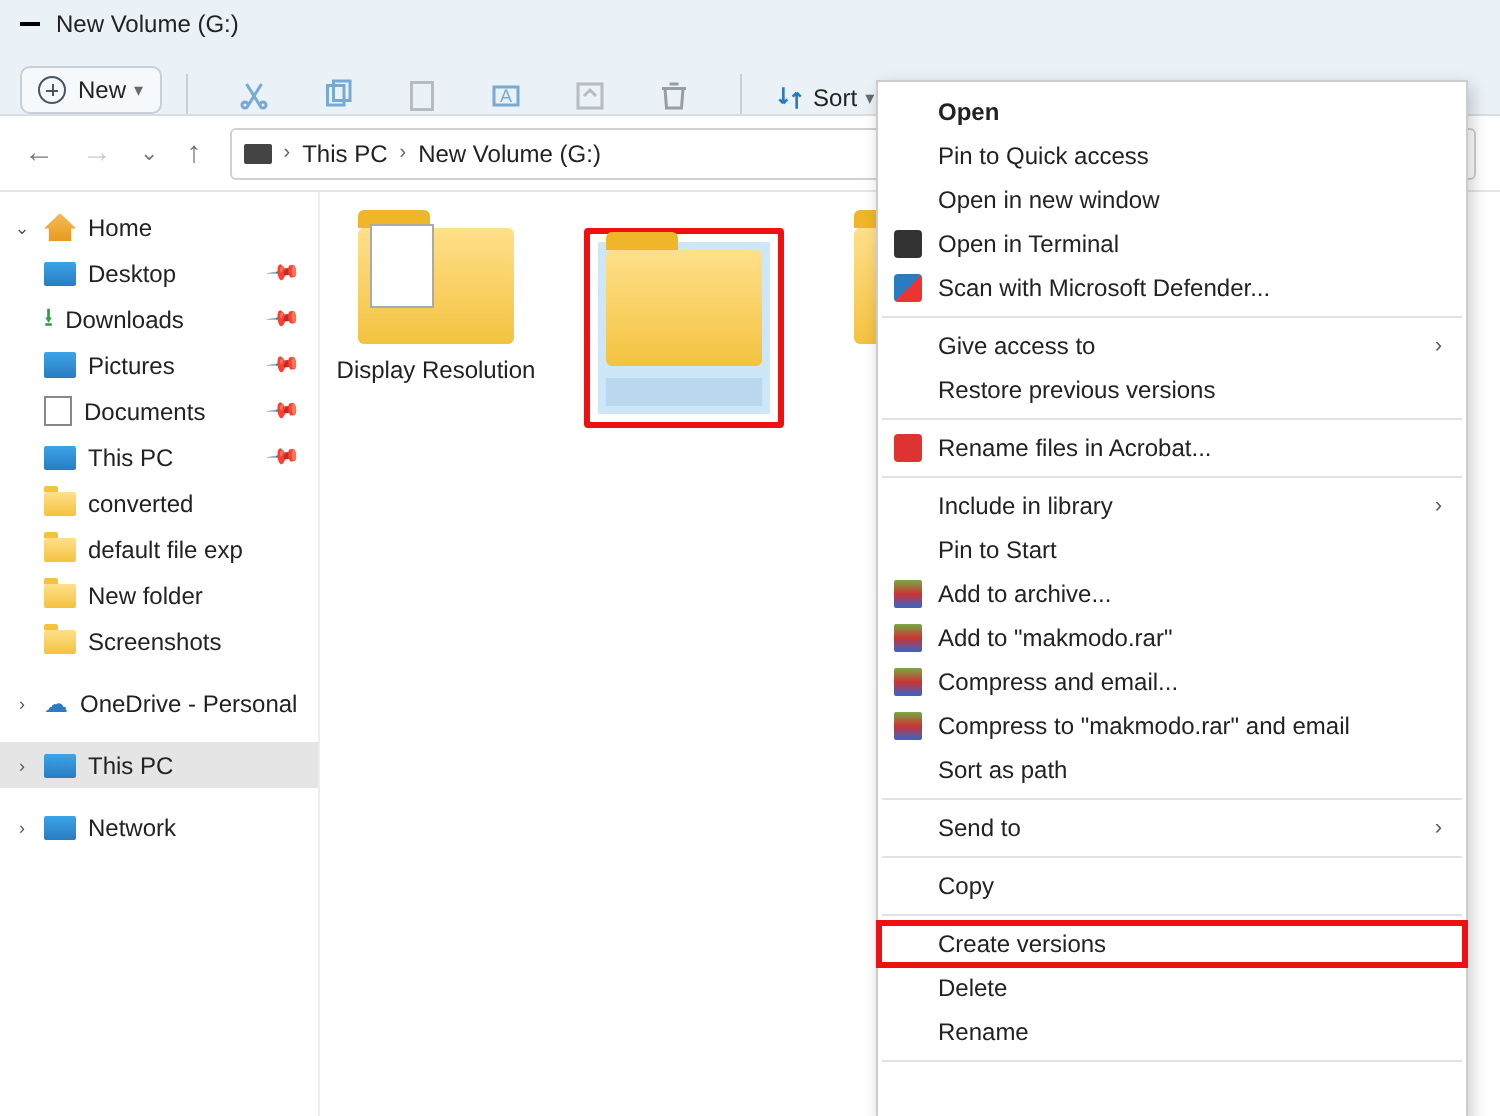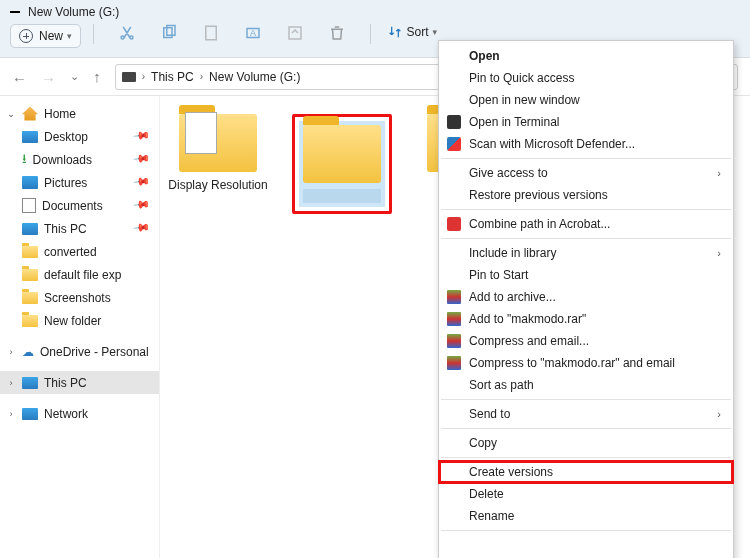--- a/index.html
+++ b/index.html
@@ -1,19 +1,19 @@
 <!DOCTYPE html>
 <html><head>
 <meta charset="utf-8">
 <style>
 *{box-sizing:border-box;margin:0;padding:0;font-family:"Segoe UI",Arial,sans-serif;font-size:12px;color:#222}
 body{background:#fff;width:750px;height:558px;overflow:hidden;position:relative}
 .titlebar{height:24px;background:#eaf1f7;display:flex;align-items:center;padding:0 10px}
 .titlebar .dash{width:10px;height:2px;background:#000;margin-right:8px}
-.toolbar{height:34px;background:#eaf1f7;display:flex;align-items:flex-start;padding:0 10px;border-bottom:1px solid #d8dde2}
+.toolbar{height:34px;background:#eaf1f7;display:flex;align-items:flex-end;padding:0 10px;border-bottom:1px solid #d8dde2}
 .new-btn{display:flex;align-items:center;border:1px solid #c7d0d8;border-radius:5px;padding:4px 8px;background:#f5f9fc}
 .new-btn .plus{width:14px;height:14px;border:1.5px solid #4a5560;border-radius:50%;position:relative;margin-right:6px}
 .new-btn .plus::before,.new-btn .plus::after{content:"";position:absolute;background:#4a5560}
 .new-btn .plus::before{left:3px;top:5.5px;width:6px;height:1.5px}
 .new-btn .plus::after{top:3px;left:5.5px;height:6px;width:1.5px}
 .chev{font-size:9px;color:#6a6a6a;margin-left:4px}
 .sep{width:1px;height:20px;background:#c7d0d8;margin:0 12px}
 .ticon{width:18px;height:18px;margin:0 12px;opacity:.6}
 .sort{display:flex;align-items:center;color:#444;margin-left:4px}
 .sort svg{margin-right:4px}
@@ -161,26 +161,26 @@
         <span>converted</span>
       </div>
     <div class="sb-item">
         <span class="exp"></span>
         <span class="ic ic-folder"></span>
         <span>default file exp</span>
       </div>
     <div class="sb-item">
         <span class="exp"></span>
         <span class="ic ic-folder"></span>
+        <span>New folder</span>
+      </div>
+    <div class="sb-item">
+        <span class="exp"></span>
+        <span class="ic ic-folder"></span>
         <span>Screenshots</span>
-      </div>
-    <div class="sb-item">
-        <span class="exp"></span>
-        <span class="ic ic-folder"></span>
-        <span>New folder</span>
       </div>
     <div style="height:8px"></div>
     <div class="sb-item">
         <span class="exp">›</span>
         <span class="ic-cloud">☁</span>
         <span>OneDrive - Personal</span>
       </div>
     <div style="height:8px"></div>
     <div class="sb-item sb-sel">
         <span class="exp">›</span>
@@ -241,21 +241,21 @@
       <span class="ctx-sub">›</span>
     </div>
   <div class="ctx-item">
       <span>Restore previous versions</span>
     </div>
   <div class="ctx-sep"></div>
   <div class="ctx-item">
       <span class="ctx-ic">
         <span class="pdf"></span>
       </span>
-      <span>Combine path in Acrobat...</span>
+      <span>Rename files in Acrobat...</span>
     </div>
   <div class="ctx-sep"></div>
   <div class="ctx-item">
       <span>Include in library</span>
       <span class="ctx-sub">›</span>
     </div>
   <div class="ctx-item">
       <span>Pin to Start</span>
     </div>
   <div class="ctx-item">

